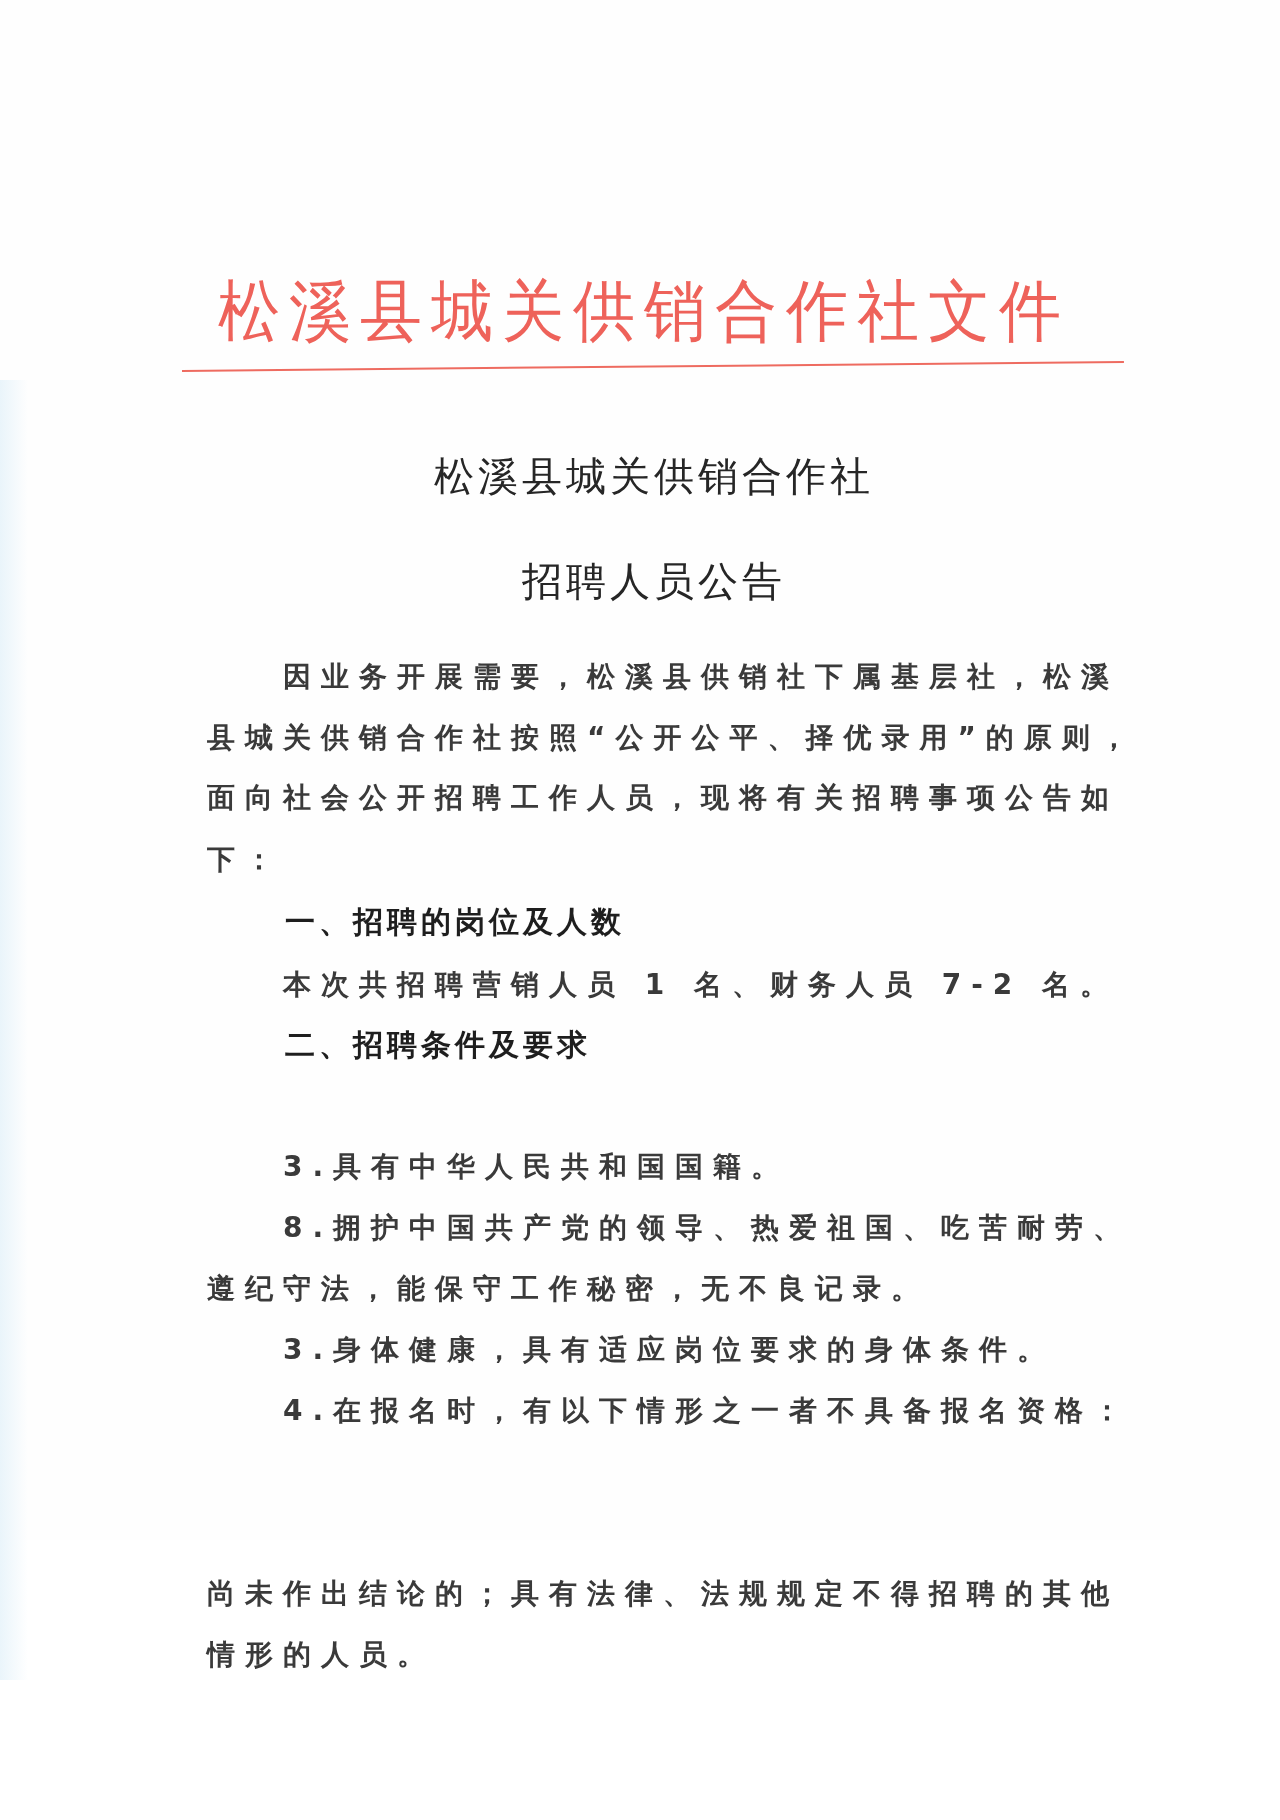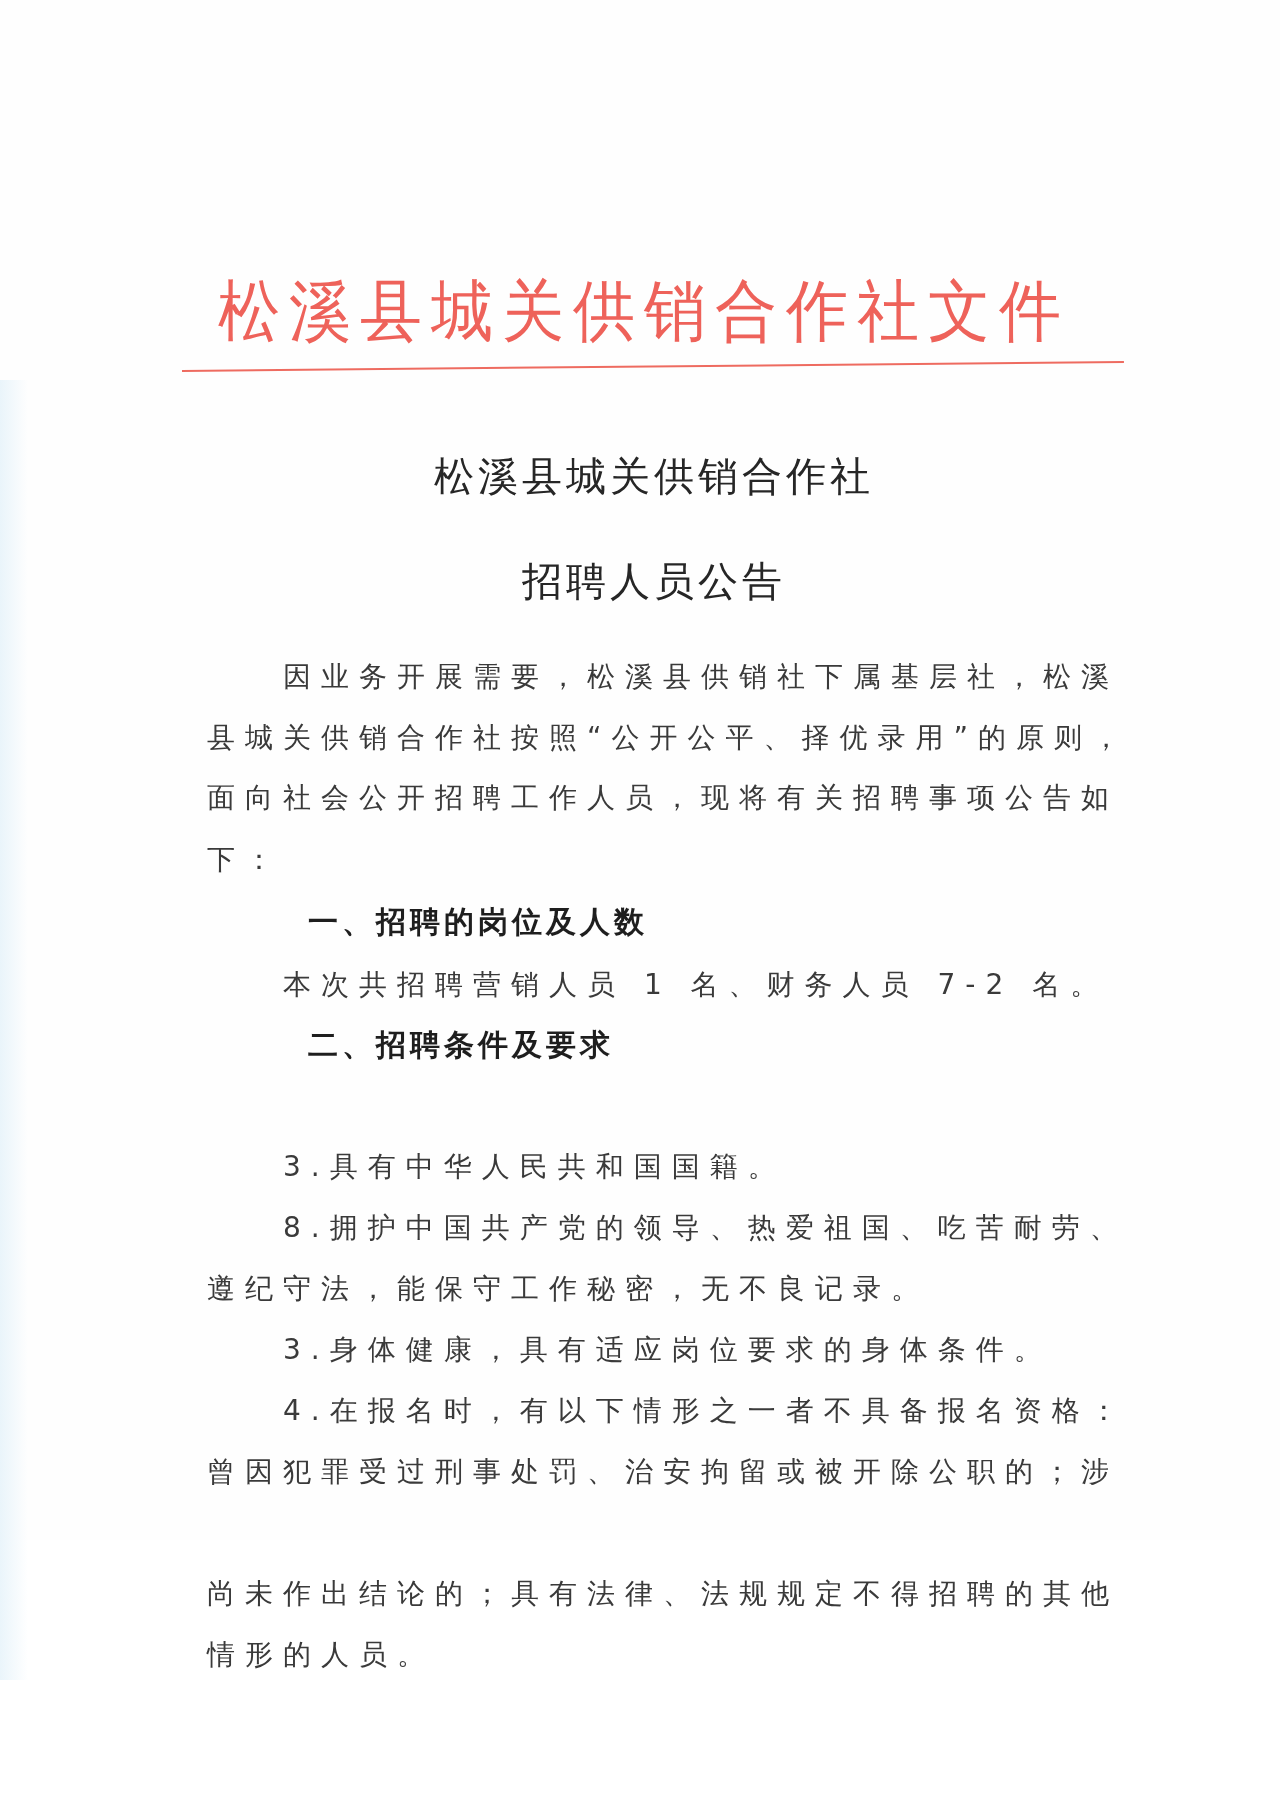--- a/index.html
+++ b/index.html
@@ -22,26 +22,26 @@
   }
   .subtitle {
     position:absolute; left:0; width:1280px; text-align:center; white-space:nowrap;
     font-size:40px; line-height:56px; color:#262626; letter-spacing:4px;
   }
   .sub1 { top:448px; left:14px; }
   .sub2 { top:553px; left:14px; }
   .body-line {
     position:absolute; left:207px; white-space:nowrap;
     font-family: "DejaVu Sans", "Liberation Sans", sans-serif;
-    font-size:28px; line-height:40px; color:#3a3a3a; letter-spacing:10px; font-weight:400;
+    font-size:28px; line-height:40px; color:#3a3a3a; letter-spacing:10px; font-weight:700;
   }
   .indent { left:283px; }
   .heading {
     position:absolute; left:285px; white-space:nowrap;
-    font-size:30px; line-height:40px; color:#1e1e1e; font-weight:bold; letter-spacing:4px;margin-left:23px;
+    font-size:30px; line-height:40px; color:#1e1e1e; font-weight:bold; letter-spacing:4px;
   }
   .sub-indent { left:298px; }
 </style>
 </head>
 <body>
 
 <div class="page">
   <div class="edge-tint"></div>
 
   <div class="red-title">松溪县城关供销合作社文件</div>
@@ -58,16 +58,15 @@
   <div class="heading" style="top:902px">一、招聘的岗位及人数</div>
   <div class="body-line indent" style="top:965px">本次共招聘营销人员 1 名、财务人员 7-2 名。</div>
 
   <div class="heading" style="top:1025px">二、招聘条件及要求</div>
 
   <div class="body-line indent" style="top:1147px">3.具有中华人民共和国国籍。</div>
   <div class="body-line indent" style="top:1208px">8.拥护中国共产党的领导、热爱祖国、吃苦耐劳、</div>
   <div class="body-line" style="top:1269px">遵纪守法，能保守工作秘密，无不良记录。</div>
   <div class="body-line indent" style="top:1330px">3.身体健康，具有适应岗位要求的身体条件。</div>
   <div class="body-line indent" style="top:1391px">4.在报名时，有以下情形之一者不具备报名资格：</div>
-  <div class="body-line" style="top:1452px">曾因犯罪受过刑事处罚、治安拘留或被开除公职的；涉</div>
   <div class="body-line" style="top:1574px">尚未作出结论的；具有法律、法规规定不得招聘的其他</div>
   <div class="body-line" style="top:1635px">情形的人员。</div>
 </div>
 
 </body></html>

